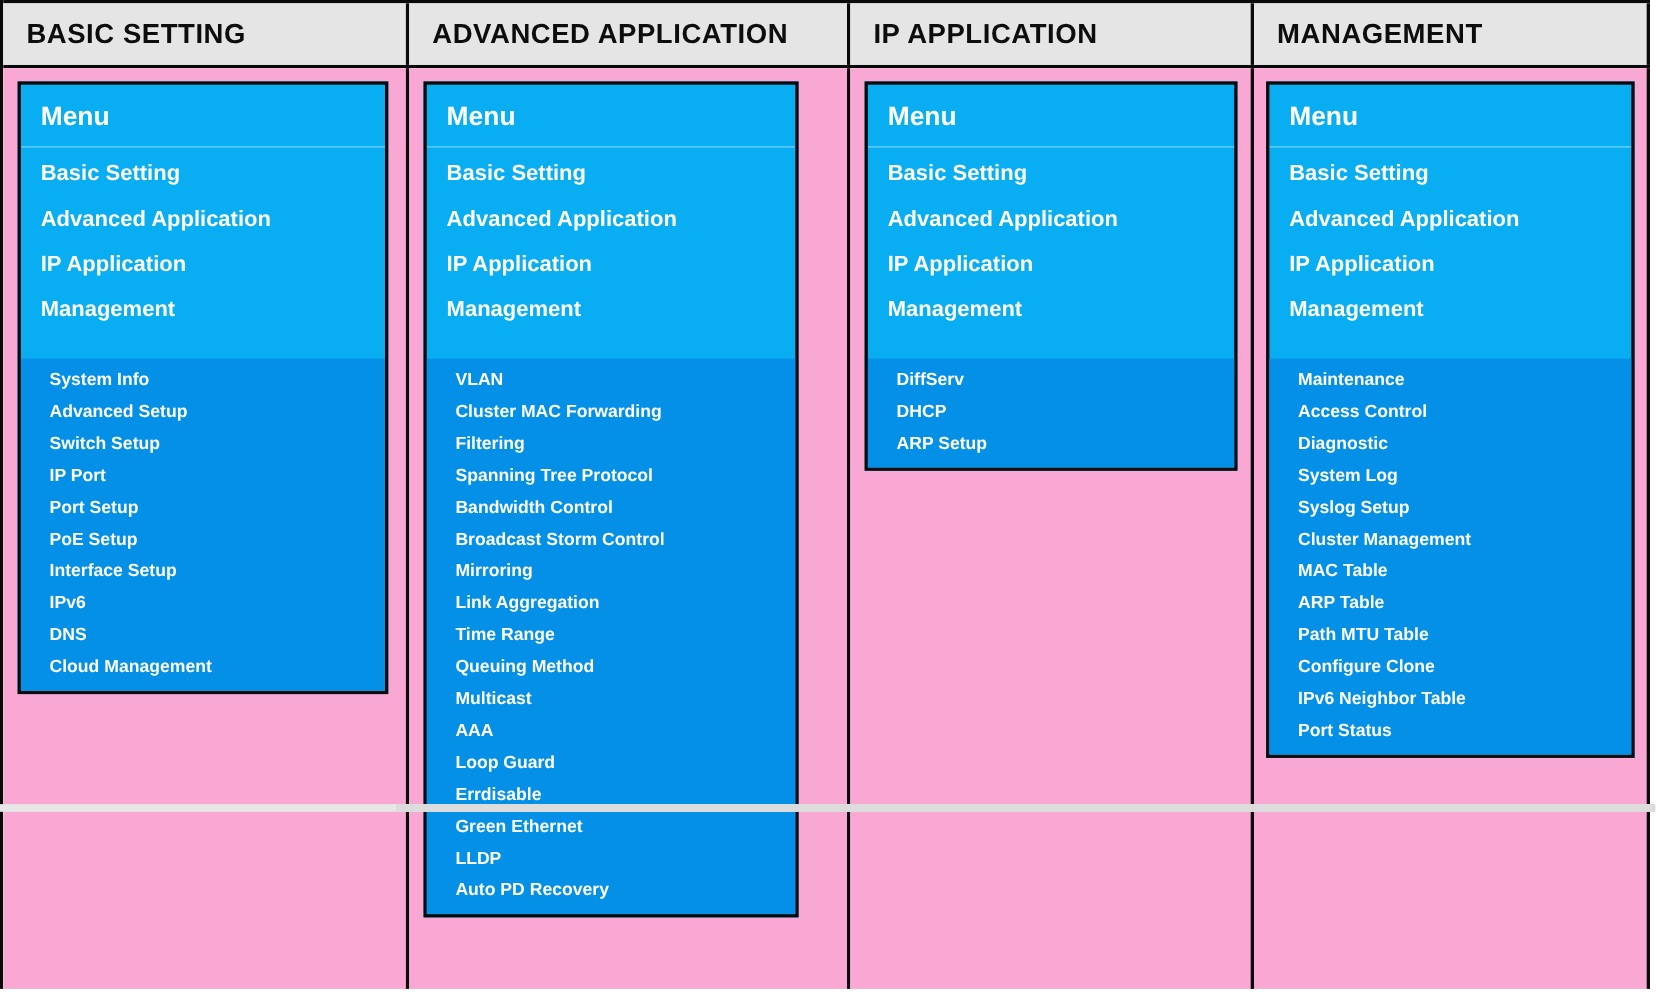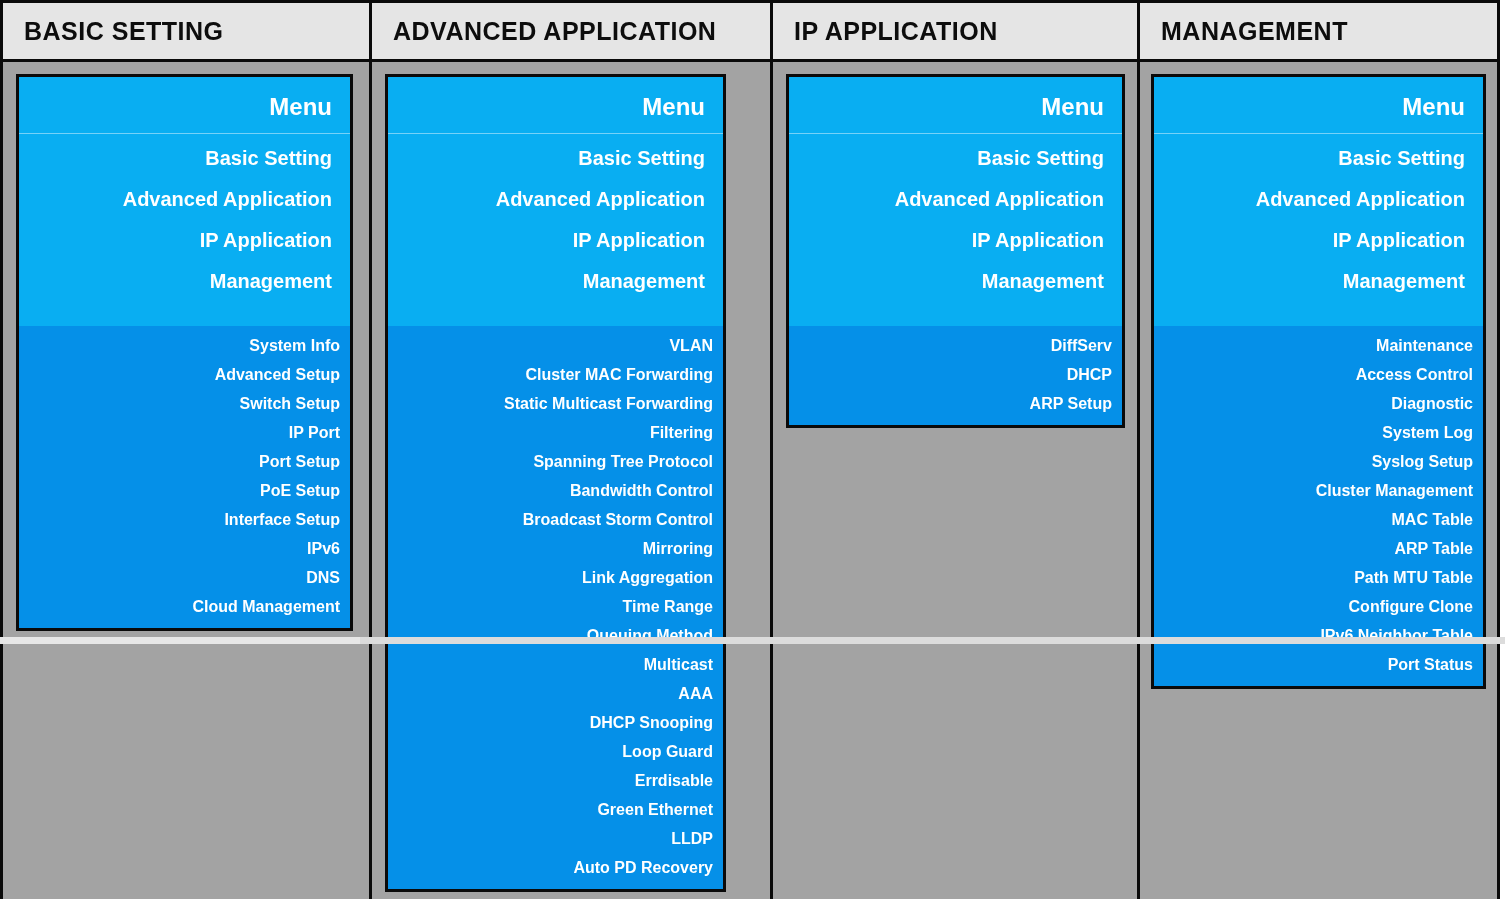--- a/index.html
+++ b/index.html
@@ -5,29 +5,29 @@
   :root{
     --light-blue:#09aef2;
     --dark-blue:#0590e8;
     --header-bg:#e5e5e5;
     --border:#0a0a0a;
     --menu-text:#ffffff;
   }
   *{box-sizing:border-box;margin:0;padding:0;}
   html,body{width:1505px;height:906px;background:#ffffff;overflow:hidden;
     font-family:"Liberation Sans",sans-serif;}
-  .page{position:relative;width:1505px;height:644px;background:#ffffff;text-align:right;}
+  .page{position:relative;width:1505px;height:738px;background:#ffffff;}
   .doc-table{position:absolute;left:0;top:0;width:1500px;border-left:3px solid var(--border);}
   .header-row{display:flex;height:62px;background:var(--header-bg);
     border-top:3px solid var(--border);border-bottom:3px solid var(--border);}
   .header-cell{display:flex;align-items:center;padding-left:21px;
     border-right:3px solid var(--border);background:var(--header-bg);}
   .header-cell span{font-size:25px;font-weight:bold;color:#0d0d0d;letter-spacing:.5px;}
   .body-row{display:flex;height:837px;background:#ffffff;}
-  .body-cell{border-right:3px solid var(--border);background:#a3a3a3;}
+  .body-cell{border-right:3px solid var(--border);background:#f9a8d4;}
   .c1{width:369px;} .c2{width:401px;} .c3{width:367px;} .c4{width:360px;}
   .menu-panel{margin:12px 0 0 13px;width:337px;border:3px solid var(--border);
     background:var(--light-blue);}
   .p2{width:341px;} .p3{width:339px;} .p4{width:335px;margin-left:11px;}
   .menu-title{color:var(--menu-text);font-weight:bold;font-size:24px;line-height:30px;
     padding:15px 18px 11px;border-bottom:1px solid rgba(255,255,255,.45);}
   ul{list-style:none;}
   .top-items{margin-top:4px;padding-bottom:24px;}
   .top-items li{color:var(--menu-text);font-weight:bold;font-size:20px;line-height:25px;
     padding:8px 18px;cursor:pointer;}
@@ -89,32 +89,30 @@
           <div class="menu-title">Menu</div>
           <ul class="top-items">
               <li>Basic Setting</li>
               <li>Advanced Application</li>
               <li>IP Application</li>
               <li>Management</li>
             </ul>
           <ul class="sub-items">
               <li>VLAN</li>
               <li>Cluster MAC Forwarding</li>
-              <li>Static Multicast Forwarding</li>
               <li>Filtering</li>
               <li>Spanning Tree Protocol</li>
               <li>Bandwidth Control</li>
               <li>Broadcast Storm Control</li>
               <li>Mirroring</li>
               <li>Link Aggregation</li>
               <li>Time Range</li>
               <li>Queuing Method</li>
               <li>Multicast</li>
               <li>AAA</li>
-              <li>DHCP Snooping</li>
               <li>Loop Guard</li>
               <li>Errdisable</li>
               <li>Green Ethernet</li>
               <li>LLDP</li>
               <li>Auto PD Recovery</li>
             </ul>
         </div>
       </div>
 
       <div class="body-cell c3">

